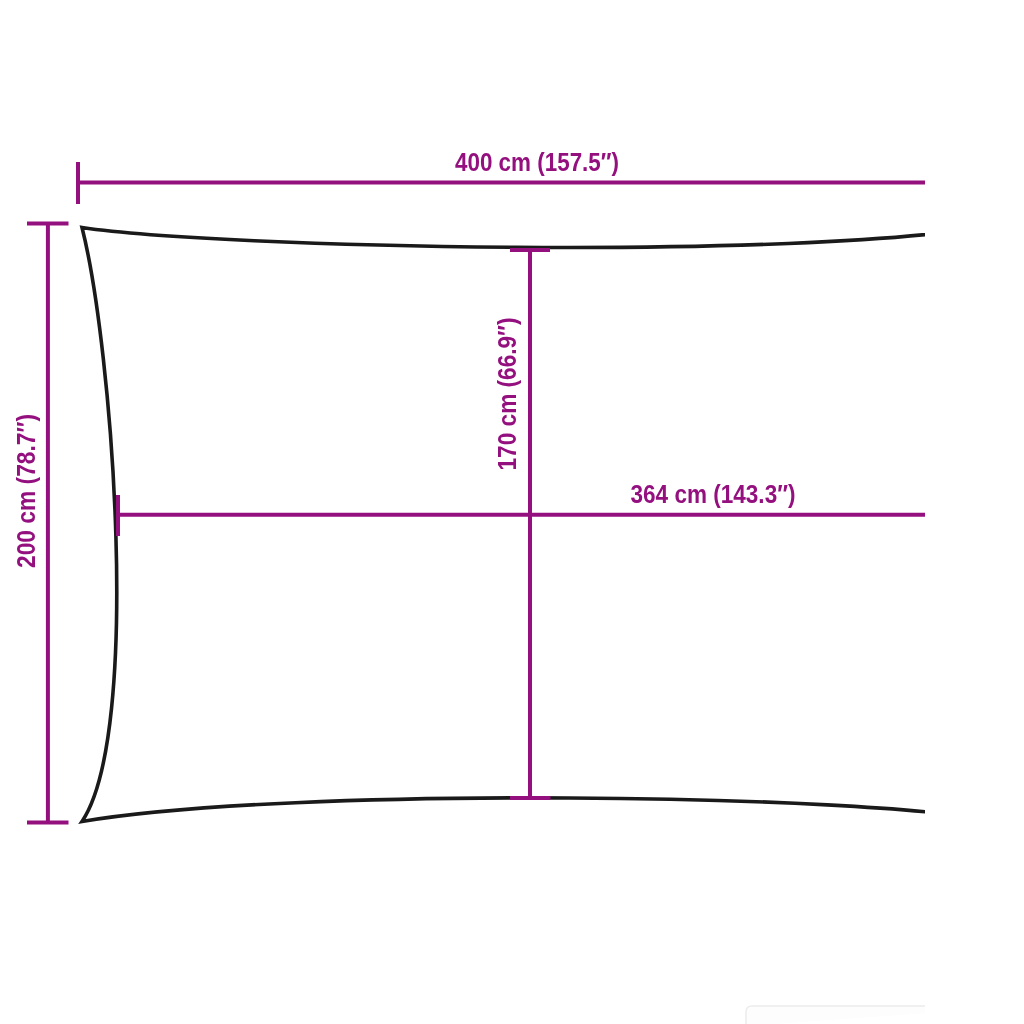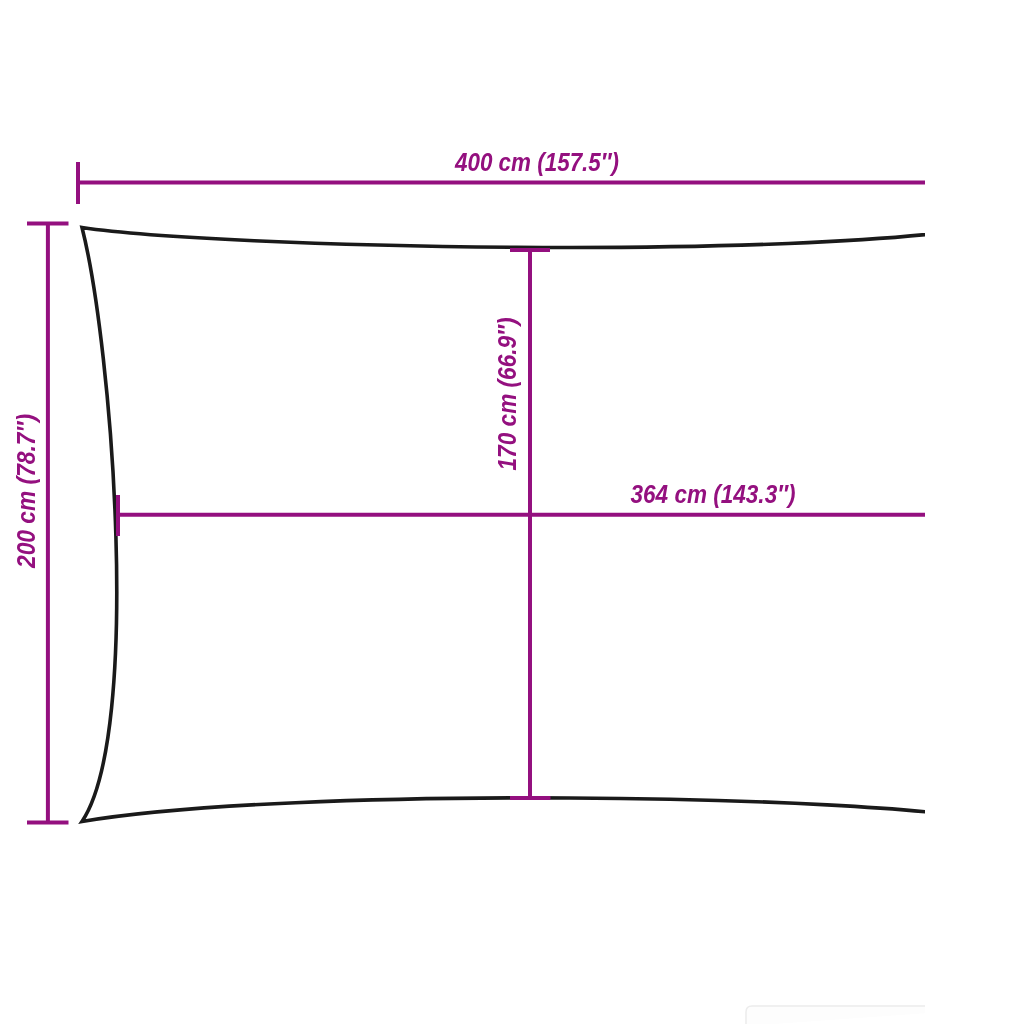--- a/index.html
+++ b/index.html
@@ -1,16 +1,16 @@
 <!DOCTYPE html>
 <html><head>
 <meta charset="utf-8">
 <style>
   html,body{margin:0;padding:0;background:#ffffff;}
-  .page{position:relative;width:925px;height:1024px;background:#ffffff;overflow:hidden;font-style:italic;}
+  .page{position:relative;width:925px;height:1024px;background:#ffffff;overflow:hidden;}
   text{font-family:"Liberation Sans", sans-serif;font-weight:bold;fill:#94107f;}
 </style>
 </head>
 <body>
 
 <div class="page">
 <svg width="1024" height="1024" viewBox="0 0 1024 1024">
 
   <rect x="0" y="0" width="1024" height="1024" fill="#ffffff"></rect>
 

